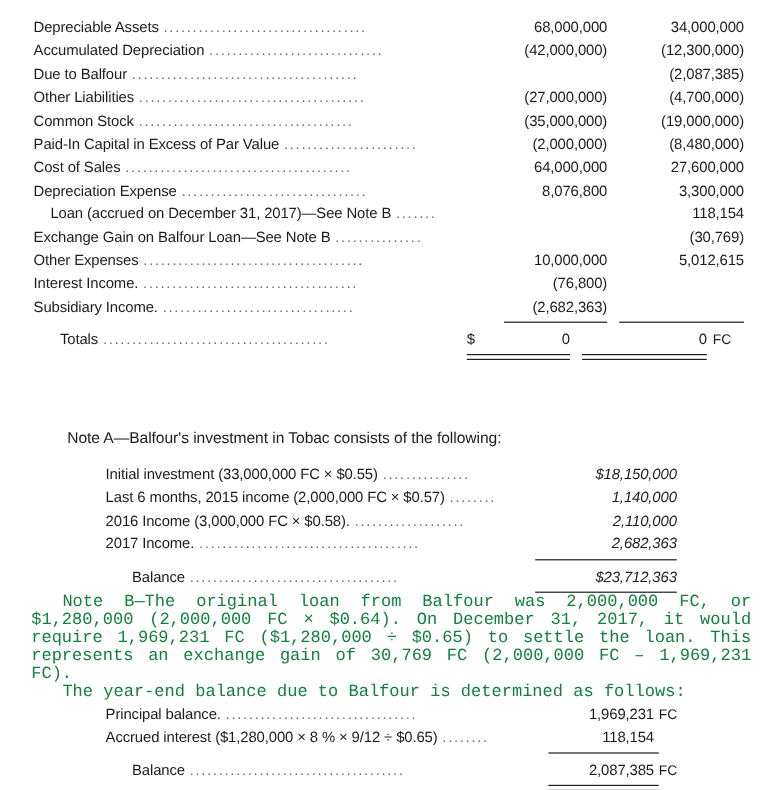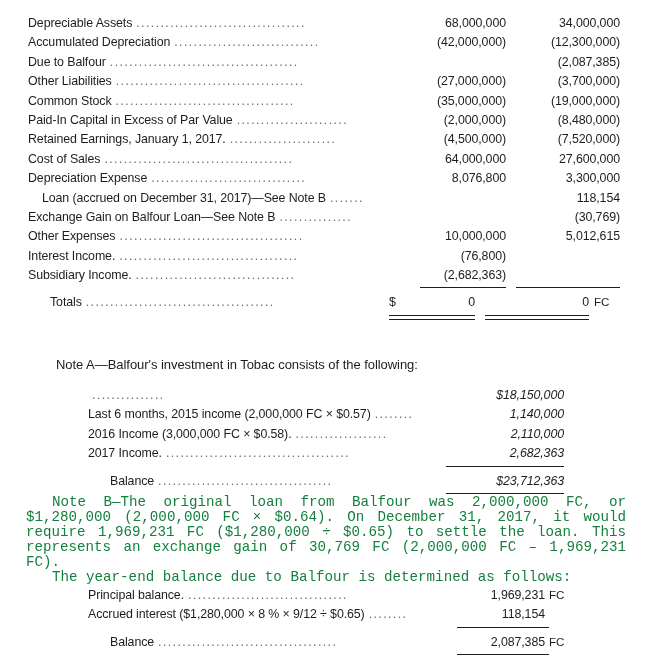--- a/index.html
+++ b/index.html
@@ -230,43 +230,37 @@
       <span class="label">Due to Balfour</span>
       <span class="leader">.......................................</span>
       <span class="num col1"></span>
       <span class="num col2">(2,087,385)</span>
     </div>
 
     <div class="row">
       <span class="label">Other Liabilities</span>
       <span class="leader">.......................................</span>
       <span class="num col1">(27,000,000)</span>
-      <span class="num col2">(3,700,000)</span>
+      <span class="num col2">(4,700,000)</span>
     </div>
 
     <div class="row">
       <span class="label">Common Stock</span>
       <span class="leader">.....................................</span>
       <span class="num col1">(35,000,000)</span>
       <span class="num col2">(19,000,000)</span>
     </div>
 
     <div class="row">
       <span class="label">Paid-In Capital in Excess of Par Value</span>
       <span class="leader">.......................</span>
       <span class="num col1">(2,000,000)</span>
       <span class="num col2">(8,480,000)</span>
     </div>
 
-    <div class="row">
-      <span class="label">Retained Earnings, January 1, 2017.</span>
-      <span class="leader">......................</span>
-      <span class="num col1">(4,500,000)</span>
-      <span class="num col2">(7,520,000)</span>
-    </div>
 
 
     <div class="row">
       <span class="label">Cost of Sales</span>
       <span class="leader">.......................................</span>
       <span class="num col1">64,000,000</span>
       <span class="num col2">27,600,000</span>
     </div>
 
     <div class="row">
@@ -334,20 +328,21 @@
       <span class="d1"></span>
       <span class="d2"></span>
       <span class="fc-suffix"></span>
     </div>
   </div>
 
   <div id="note-a-heading">Note A—Balfour's investment in Tobac consists of the following:</div>
 
   <div id="note-a-schedule">
     <div class="row">
+      <span class="label">Initial investment (33,000,000 FC × $0.55)</span>
       <span class="leader">...............</span>
       <span class="num">$18,150,000</span>
     </div>
     <div class="row">
       <span class="label">Last 6 months, 2015 income (2,000,000 FC × $0.57)</span>
       <span class="leader">........</span>
       <span class="num">1,140,000</span>
     </div>
     <div class="row">
       <span class="label">2016 Income (3,000,000 FC × $0.58).</span>

